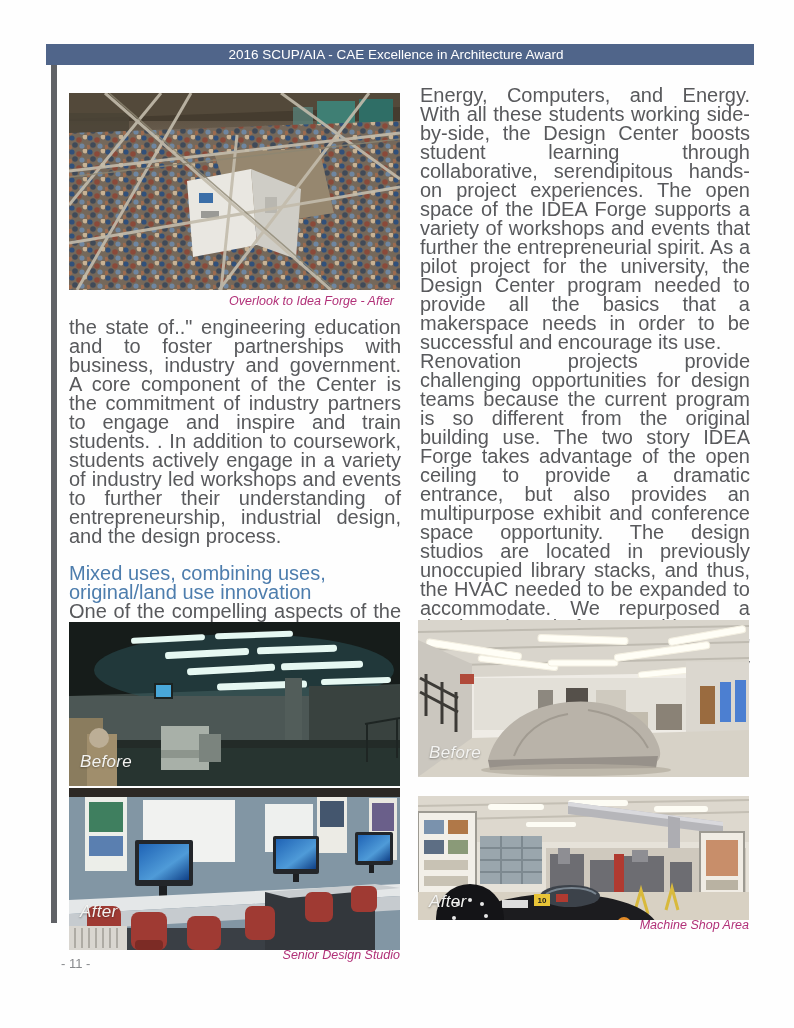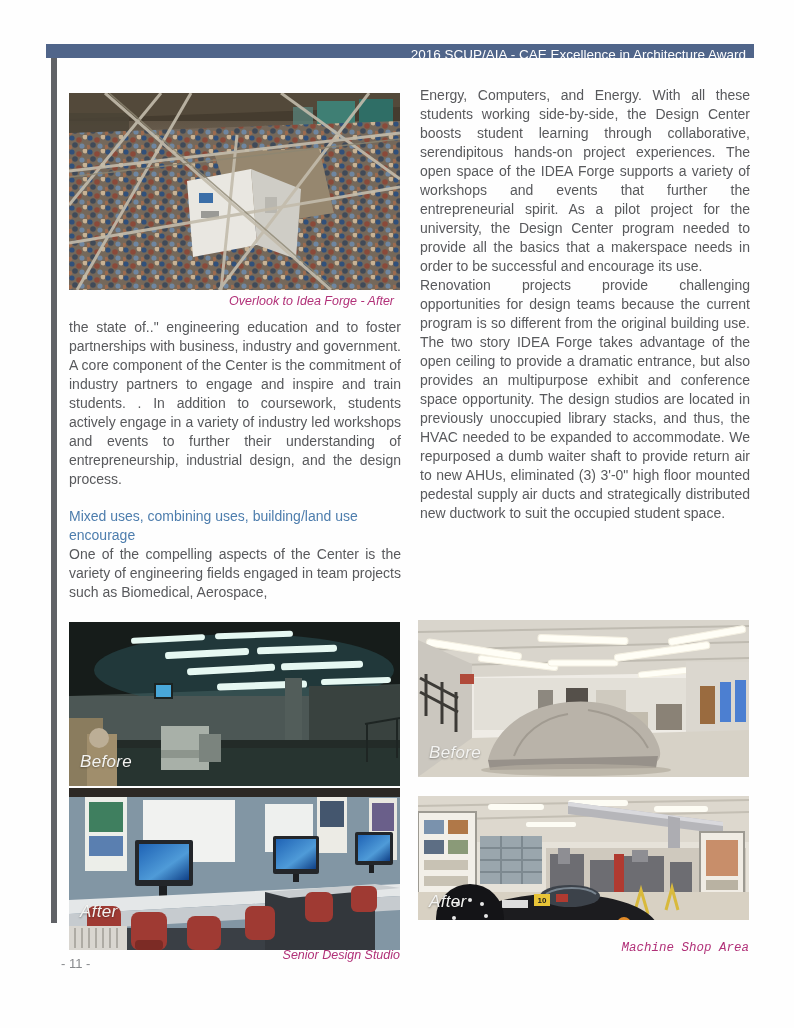--- a/index.html
+++ b/index.html
@@ -2,35 +2,35 @@
 <html><head>
 <meta charset="utf-8">
 <style>
   html,body{margin:0;padding:0;background:#ffffff;}
   .page{
     position:relative;width:794px;height:1028px;background:#fefefe;overflow:hidden;
     font-family:"Liberation Sans", sans-serif;color:#58595c;
   }
   .accent-bar{position:absolute;left:51px;top:44px;width:6px;height:879px;background:#606266;}
   .header-bar{
-    position:absolute;left:46px;top:44px;width:708px;height:14px;background:#50658a;
-    color:#ffffff;font-size:13.5px;line-height:21px;text-align:right;
+    position:absolute;left:46px;top:44px;width:708px;height:21px;background:#50658a;
+    color:#ffffff;font-size:13.5px;line-height:21px;text-align:center;
     padding:0;box-sizing:border-box;
   }
   .header-bar span{padding-right:8px;}
   .photo{position:absolute;overflow:hidden;}
   .photo svg{display:block;}
   .photo-label{
     position:absolute;left:11px;color:#f3f3f1;font-style:italic;font-size:17px;
     letter-spacing:.3px;text-shadow:0 1px 2px rgba(0,0,0,.35);
   }
   .caption{
     position:absolute;color:#b13078;font-style:italic;font-size:12.5px;text-align:right;
   }
-  .col{position:absolute;font-size:14px;line-height:19px;text-align:justify;}
+  .col{position:absolute;font-size:20px;line-height:19px;text-align:justify;}
   .col p{margin:0;}
   .col .heading{color:#4d7dad;margin:18px 0 0 0;text-align:left;}
   .page-number{position:absolute;left:46px;top:956px;font-size:13px;color:#87898c;margin-left:15px;}
 </style>
 </head>
 <body>
 
 <div class="page">
 
   <div class="accent-bar"></div>
@@ -96,21 +96,21 @@
   </div>
   <div class="caption" style="left:63px;top:294px;width:331px;">Overlook to Idea Forge - After</div>
 
   <div class="col" style="left:420px;top:86px;width:330px;">
     <p>Energy, Computers, and Energy.  With all these students working side-by-side, the Design Center boosts student learning through collaborative, serendipitous hands-on project experiences. The open space of the IDEA Forge supports a variety of workshops and events that further the entrepreneurial spirit.   As a pilot project for the university, the Design Center program needed to provide all the basics that a makerspace needs in order to be successful and encourage its use.</p>
     <p>Renovation projects provide challenging opportunities for design teams because the current program is so different from the original building use.  The two story IDEA Forge takes advantage of the open ceiling to provide a dramatic entrance, but also provides an multipurpose exhibit and conference space opportunity.   The design studios are located in previously unoccupied library stacks, and thus, the HVAC needed to be expanded to accommodate. We repurposed a dumb waiter shaft to provide return air to  new AHUs, eliminated (3) 3'-0" high floor mounted pedestal supply air ducts and strategically distributed new ductwork to suit the occupied student space.</p>
   </div>
 
   <div class="col" style="left:69px;top:318px;width:332px;">
     <p>the state of.." engineering education and to foster partnerships with business, industry and government.  A core component of the Center is the commitment of industry partners to engage and inspire and train students. .   In addition to coursework,  students actively engage in a variety of industry led workshops and events to further their understanding of entrepreneurship, industrial design, and the design process.</p>
-    <p class="heading">Mixed uses, combining uses, building/land use encourage</p>
+    <p class="heading">Mixed uses, combining uses, original/land use innovation</p>
     <p>One of the compelling aspects of the Center is the variety of engineering fields engaged in team projects such as Biomedical, Aerospace,</p>
   </div>
 
   <div class="photo" style="left:69px;top:622px;width:331px;height:164px;">
     <svg width="331" height="164" viewBox="0 0 331 164">
       <rect width="331" height="164" fill="#3a4441"></rect>
 
       <polygon points="0,0 331,0 331,62 0,74" fill="#161c1a"></polygon>
 
       <ellipse cx="175" cy="48" rx="150" ry="36" fill="#2e5a62" opacity="0.45"></ellipse>
@@ -360,17 +360,17 @@
         <circle cx="40" cy="108" r="2"></circle>
           <circle cx="52" cy="104" r="2"></circle>
           <circle cx="64" cy="108" r="2"></circle>
         <circle cx="36" cy="122" r="2"></circle>
           <circle cx="68" cy="120" r="2"></circle>
       </g>
       <path d="M30,145 C44,138 70,138 84,145" stroke="#55555a" stroke-width="3" fill="none"></path>
     </svg>
     <span class="photo-label" style="bottom:8px;">After</span>
   </div>
-  <div class="caption" style="left:418px;top:941px;width:331px;font-family:Liberation Mono, monospace;">Machine Shop Area</div>
+  <div class="caption" style="left:418px;top:918px;width:331px;">Machine Shop Area</div>
 
   <div class="page-number">- 11 -</div>
 
 </div>
 
 </body></html>

